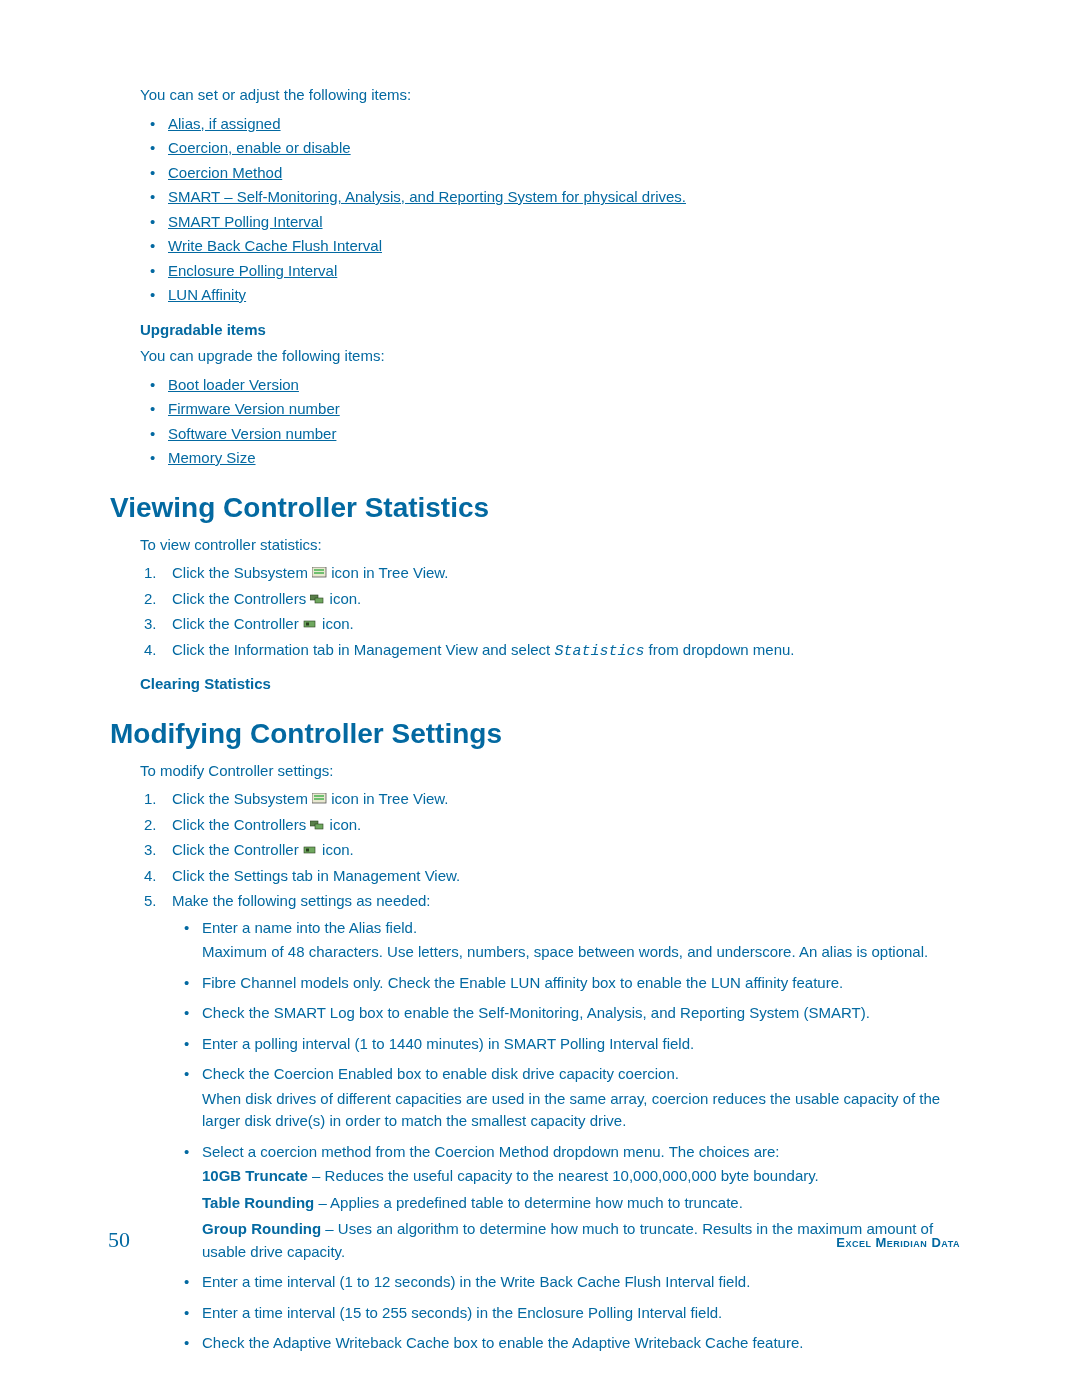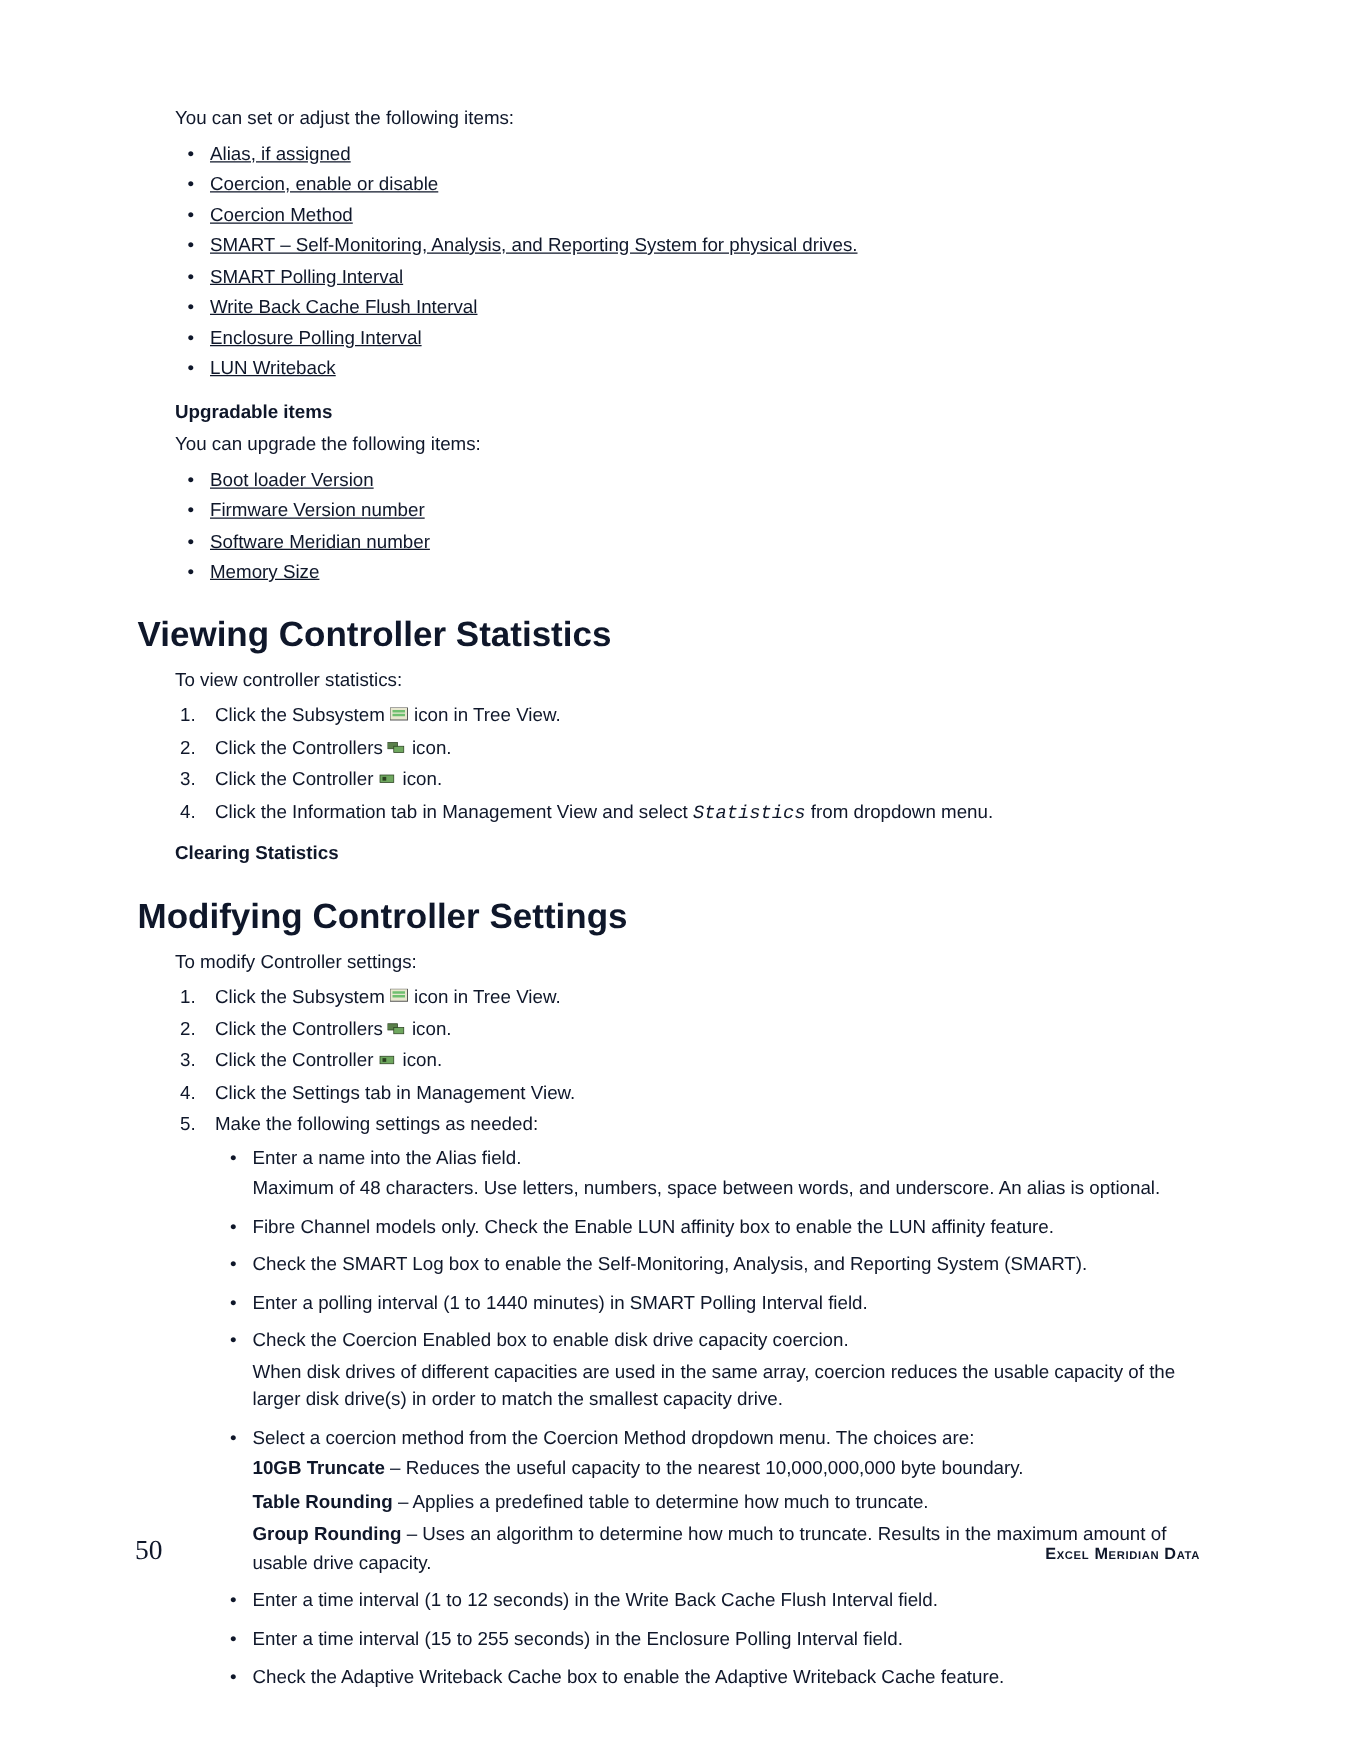--- a/index.html
+++ b/index.html
@@ -6,21 +6,21 @@
   html, body {
     margin: 0;
     padding: 0;
     background: #ffffff;
   }
   .page {
     width: 1080px;
     height: 1397px;
     position: relative;
     font-family: Arial, Helvetica, sans-serif;
-    color: #0f172a;
+    color: #0369a1;
     box-sizing: border-box;
     padding: 84px 110px 0 110px;
   }
   .body-col {
     margin-left: 30px;
     font-size: 15px;
     line-height: 1.5;
   }
   .para {
     margin: 0 0 6px 0;
@@ -144,29 +144,29 @@
 
     <p class="para">You can set or adjust the following items:</p>
     <ul class="bullets">
       <li>Alias, if assigned</li>
       <li>Coercion, enable or disable</li>
       <li>Coercion Method</li>
       <li>SMART – Self-Monitoring, Analysis, and Reporting System for physical drives.</li>
       <li>SMART Polling Interval</li>
       <li>Write Back Cache Flush Interval</li>
       <li>Enclosure Polling Interval</li>
-      <li>LUN Writeback</li>
+      <li>LUN Affinity</li>
     </ul>
 
     <div class="sub-head">Upgradable items</div>
     <p class="para">You can upgrade the following items:</p>
     <ul class="bullets">
       <li>Boot loader Version</li>
       <li>Firmware Version number</li>
-      <li>Software Meridian number</li>
+      <li>Software Version number</li>
       <li>Memory Size</li>
     </ul>
   </div>
 
   <div class="h2">Viewing Controller Statistics</div>
 
   <div class="body-col">
     <p class="para">To view controller statistics:</p>
     <ol class="numbers">
       <li>

